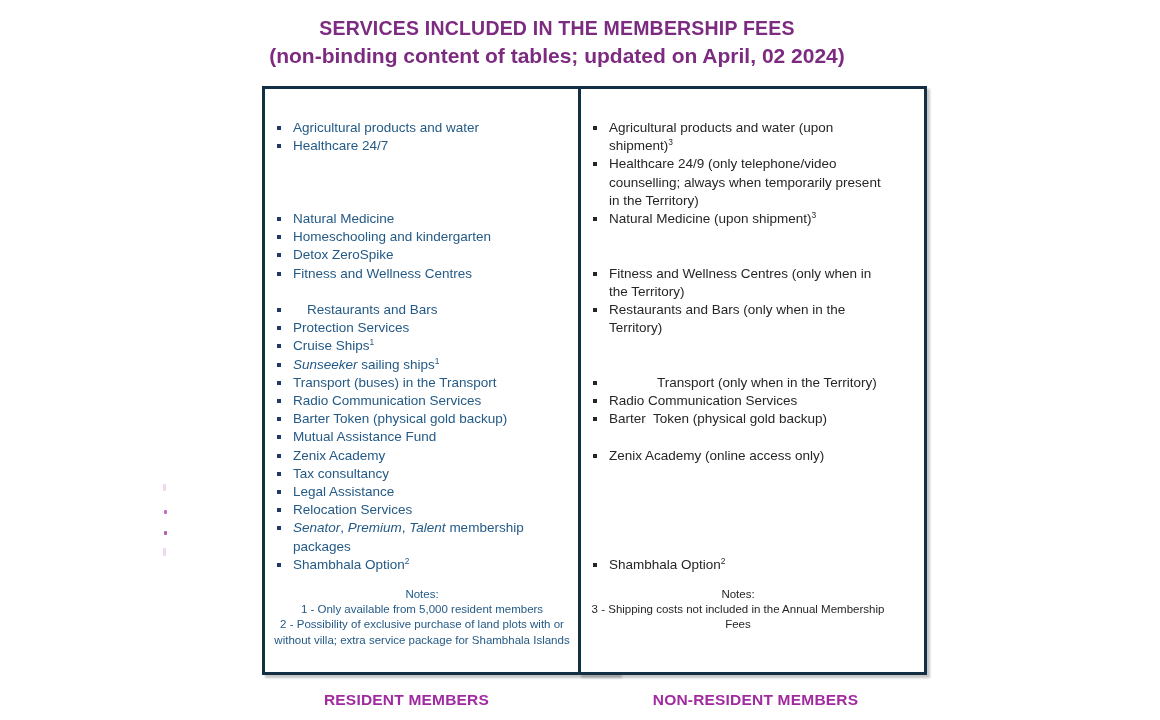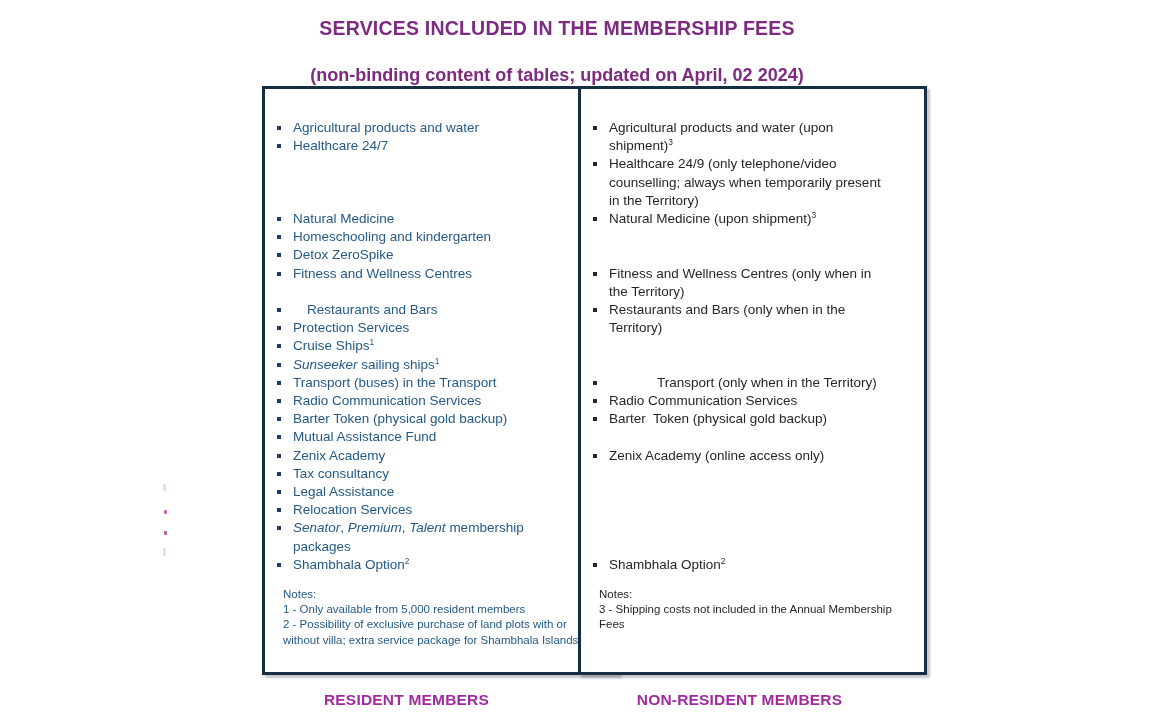--- a/index.html
+++ b/index.html
@@ -10,22 +10,22 @@
   }
   .page{position:absolute;inset:0;overflow:hidden;background:#fff;}
 
   .title{
     position:absolute;top:17px;left:557px;transform:translateX(-50%);
     font-size:19.5px;font-weight:bold;letter-spacing:.2px;
     color:var(--title);white-space:nowrap;
   }
   .subtitle{
     position:absolute;top:44px;left:557px;transform:translateX(-50%);
-    font-size:18px;font-weight:bold;
-    color:var(--title);white-space:nowrap;margin-top:21px;
+    font-size:21px;font-weight:bold;
+    color:var(--title);white-space:nowrap;
   }
 
   .panel{
     position:absolute;top:86px;height:589px;box-sizing:border-box;
     border:3px solid var(--box_border);background:#fff;
     box-shadow:3px 3px 2px rgba(95,95,95,.35);
   }
   .panel.left{left:262px;width:357px;}
   .panel.right{left:578px;width:349px;}
 
@@ -34,32 +34,32 @@
   .left li.svc{color:var(--left_text);}
   .right li.svc{color:var(--right_text);}
   .bullet{flex:0 0 4px;width:4px;height:4px;margin:7px 12px 0 0;}
   .left .bullet{background:var(--left_bullet);}
   .right .bullet{background:var(--right_text);}
   .txt{white-space:pre-wrap;width:272px;}
   .txt sup{font-size:.62em;line-height:0;vertical-align:super;}
   .txt em{font-style:italic;}
 
   .notes{
-    margin:13px 0 0 18px;font-size:11.5px;line-height:15.2px;width:296px;
+    margin:13px 0 0 9px;font-size:11.5px;line-height:15.2px;width:296px;text-align:center;
   }
   .left .notes{color:var(--left_text);}
   .right .notes{color:var(--right_text);}
   .note-line{white-space:pre-wrap;}
 
   .panel-label{
     position:absolute;top:691px;font-size:15.5px;font-weight:bold;
     letter-spacing:.2px;color:var(--panel_label);text-align:center;
   }
   .label-left{left:254px;width:305px;}
-  .label-right{left:588px;width:303px;}
+  .label-right{left:604px;width:303px;}
 
   .artifact{position:absolute;border-radius:1px;}
 </style>
 </head>
 <body>
 
 <div class="page">
 
   <div class="title">SERVICES INCLUDED IN THE MEMBERSHIP FEES</div>
   <div class="subtitle">(non-binding content of tables; updated on April, 02 2024)</div>

